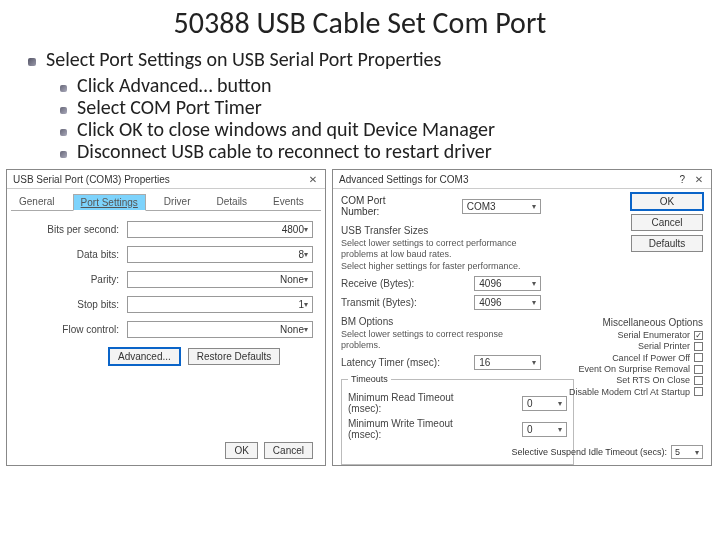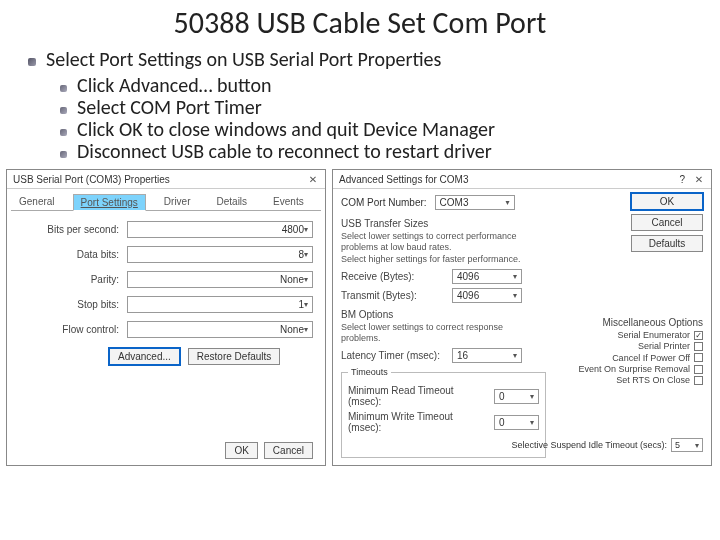--- a/index.html
+++ b/index.html
@@ -29,21 +29,21 @@
   .btn.focus { border:1px solid #0a64c8; outline:1px solid #0a64c8;}
   .okcancel { position:absolute; bottom:6px; right:12px; display:flex; gap:6px;}
   .win2 .titlebar { }
   .help { display:flex; gap:8px; align-items:center;}
   .form2 { padding:6px 8px 0 8px; position:relative;}
   .comrow { display:flex; align-items:center; gap:8px; margin-bottom:8px;}
   .grouplabel { font-size:10px; color:#444; margin:6px 0 2px 0;}
   .small { font-size:9px; color:#555; line-height:1.25;}
   .row2 { display:flex; align-items:center; gap:6px; margin:4px 0;}
   .row2 .lbl2 { width:105px; font-size:10px; color:#444;}
-  .sel2 { width:70px; height:15px; border:1px solid #999; background:#fff; display:flex; align-items:center; justify-content:space-between; padding:0 4px; font-size:10px;}
+  .sel2 { width:70px; height:15px; border:1px solid #999; background:#fff; display:flex; align-items:center; justify-content:space-between; padding:0 4px; font-size:10px;margin-left:28px;}
   .rightcol { position:absolute; right:8px; top:4px; width:72px; display:flex; flex-direction:column; gap:4px;}
   .rightcol .btn { text-align:center;}
   .rightcol .btn.ok { border:1px solid #0a64c8; outline:1px solid #0a64c8;}
   .misc { position:absolute; right:8px; top:128px; width:160px; font-size:9px; color:#444;text-align:right;}
   .misc .mlabel { font-size:10px; margin-bottom:2px;}
   .misc .mrow { display:flex; align-items:center; justify-content:flex-start; gap:4px; margin-bottom:1px; line-height:1.15;}
   .cb { width:9px;height:9px;border:1px solid #777;background:#fff;flex-shrink:0;}
   .mtimeout { position:absolute; right:8px; bottom:6px; display:flex; align-items:center; gap:4px; font-size:9px;}
   .sel3 { width:32px; height:14px; border:1px solid #999; background:#fff; display:flex; align-items:center; justify-content:space-between; padding:0 3px; font-size:9px;}
   .leftblock { width:200px; }
@@ -225,20 +225,24 @@
             <span class="cb"></span>
           </div>
         <div class="mrow">
             <span style="flex:1">Event On Surprise Removal</span>
             <span class="cb"></span>
           </div>
         <div class="mrow">
             <span style="flex:1">Set RTS On Close</span>
             <span class="cb"></span>
           </div>
+        <div class="mrow">
+            <span style="flex:1">Disable Modem Ctrl At Startup</span>
+            <span class="cb"></span>
+          </div>
       </div>
 
       <div class="mtimeout">
         <span>Selective Suspend Idle Timeout (secs):</span>
         <div class="sel3">
             <span>5</span>
             <span class="chev">▾</span>
           </div>
       </div>
     </div>

